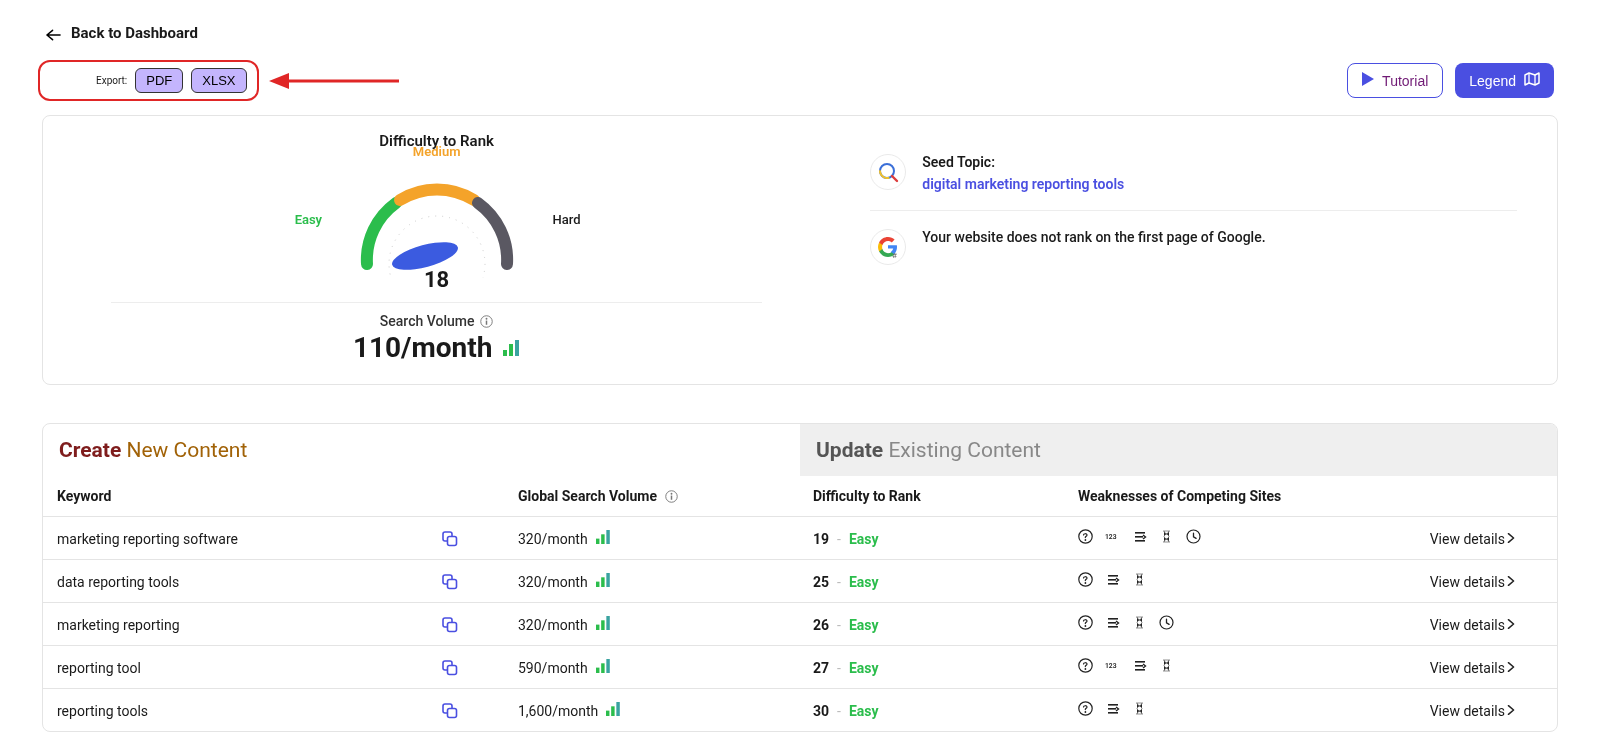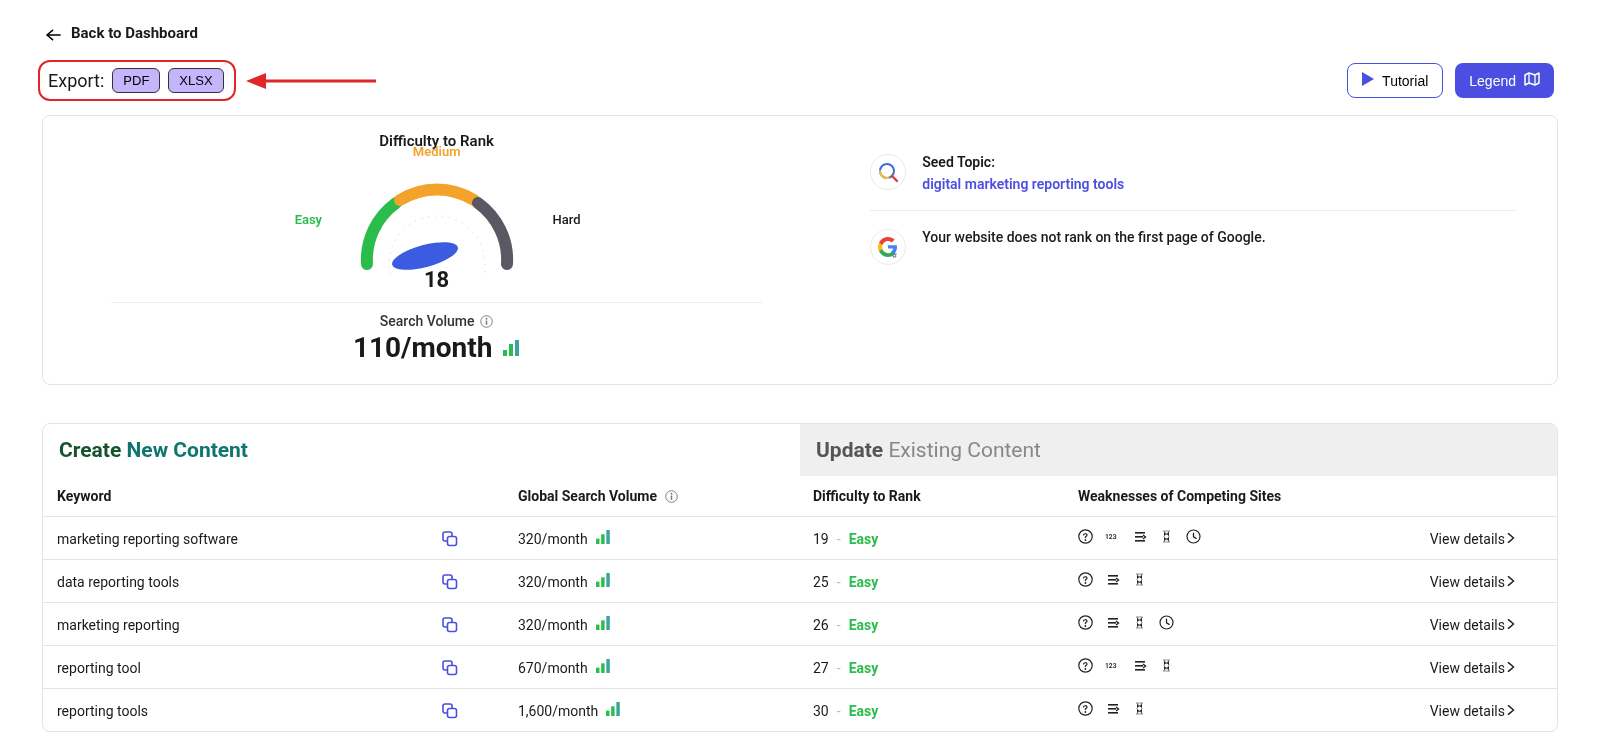--- a/index.html
+++ b/index.html
@@ -29,22 +29,23 @@
   }
   .export-group {
     display: flex;
     align-items: center;
     gap: 8px;
     border: 2.5px solid #e02626;
     border-radius: 12px;
     padding: 6px 10px 6px 8px;
   }
   .export-label {
-    font-size: 18px;
+    font-size: 10px;
     font-weight: 400;
+    margin-left: 48px;
   }
   .export-btn {
     border: 1px solid #333;
     border-radius: 6px;
     padding: 4px 10px;
     font-size: 13px;
     background: #c4b5fd;
     cursor: pointer;
   }
   .red-arrow {
@@ -52,21 +53,21 @@
     width: 130px;
     height: 22px;
   }
   .right-buttons {
     margin-left: auto;
     display: flex;
     gap: 12px;
   }
   .tutorial-btn {
     border: 1.5px solid #4a4fe1;
-    color: #000000;
+    color: #701a75;
     background: #fff;
     border-radius: 8px;
     padding: 8px 14px;
     font-size: 14px;
     display: flex;
     align-items: center;
     gap: 8px;
     cursor: pointer;
     font-weight: 500;
     margin-left: 38px;
@@ -158,21 +159,21 @@
     margin: 38px 42px 0 42px;
     border:1px solid #e4e4e4;
     border-radius:8px;
     overflow:hidden;
   }
   .tabs { display:flex; }
   .tab {
     flex:1; padding:14px 16px; font-size:21px; cursor:pointer;
   }
   .tab-inactive { background:#efefef; color:#888; }
-  .tab .strong { font-weight:700; color:#14532d; }
+  .tab .strong { font-weight:700; color:#7f1d1d; }
   .tab-inactive .strong { color:#555; font-weight:700;}
   .thead, .trow {
     display:flex; align-items:flex-end;
   }
   .thead {
     padding: 12px 0;
     font-size:14px; font-weight:700;
     border-bottom:1px solid #e4e4e4;
   }
   .col-kw { flex: 0 0 475px; padding-left:14px; display:flex; align-items:center; }
@@ -184,21 +185,21 @@
     padding: 12px 0;
     border-bottom:1px solid #e4e4e4;
     font-size:14px;
   }
   .trow:last-child { border-bottom:none; }
   .copy-icon {
     width:16px; height:16px; color:#4a4fe1; margin-left:auto; margin-right:60px;
     flex-shrink:0;
   }
   .mini-bars { width:14px; height:14px; }
-  .num { font-weight:400; }
+  .num { font-weight:700; }
   .dash { color:#bbb; }
   .easy-text { color:#2bbd4c; font-weight:700; }
   .weak-icon { width:15px; height:15px; }
   .chevron { width:12px; height:12px; }
 </style>
 </head>
 <body>
 
 <div class="header-row">
   <span class="arrow-left">
@@ -309,21 +310,21 @@
       <div class="info-labels" style="justify-content:center;">
         <span class="info-text">Your website does not rank on the first page of Google.</span>
       </div>
     </div>
   </div>
 </div>
 
 <div class="tab-panel">
   <div class="tabs">
     <div class="tab">
-      <span class="strong">Create</span><span style="color:#0f766e;font-weight:700;"> New Content</span>
+      <span class="strong">Create</span><span style="color:#a16207;font-weight:400;"> New Content</span>
     </div>
     <div class="tab tab-inactive">
       <span class="strong">Update</span><span style="font-weight:400;"> Existing Content</span>
     </div>
   </div>
   <div class="thead">
     <div class="col-kw">Keyword</div>
     <div class="col-gsv">
       <span>Global Search Volume</span>
       <span class="info-circle">
@@ -457,21 +458,21 @@
         </div>
       </div>
       <div class="trow">
         <div class="col-kw">
           <span>reporting tool</span>
           <span class="copy-icon"><svg viewBox="0 0 16 16" width="16" height="16">
               <use href="#ic-copy"></use>
             </svg></span>
         </div>
         <div class="col-gsv">
-          <span>670/month</span>
+          <span>590/month</span>
           <span><svg class="mini-bars" viewBox="0 0 13 13">
               <use href="#ic-minibars"></use>
             </svg></span>
         </div>
         <div class="col-diff">
           <span class="num">27</span>
           <span class="dash"> - </span>
           <span class="easy-text">Easy</span>
         </div>
         <div class="col-weak">

